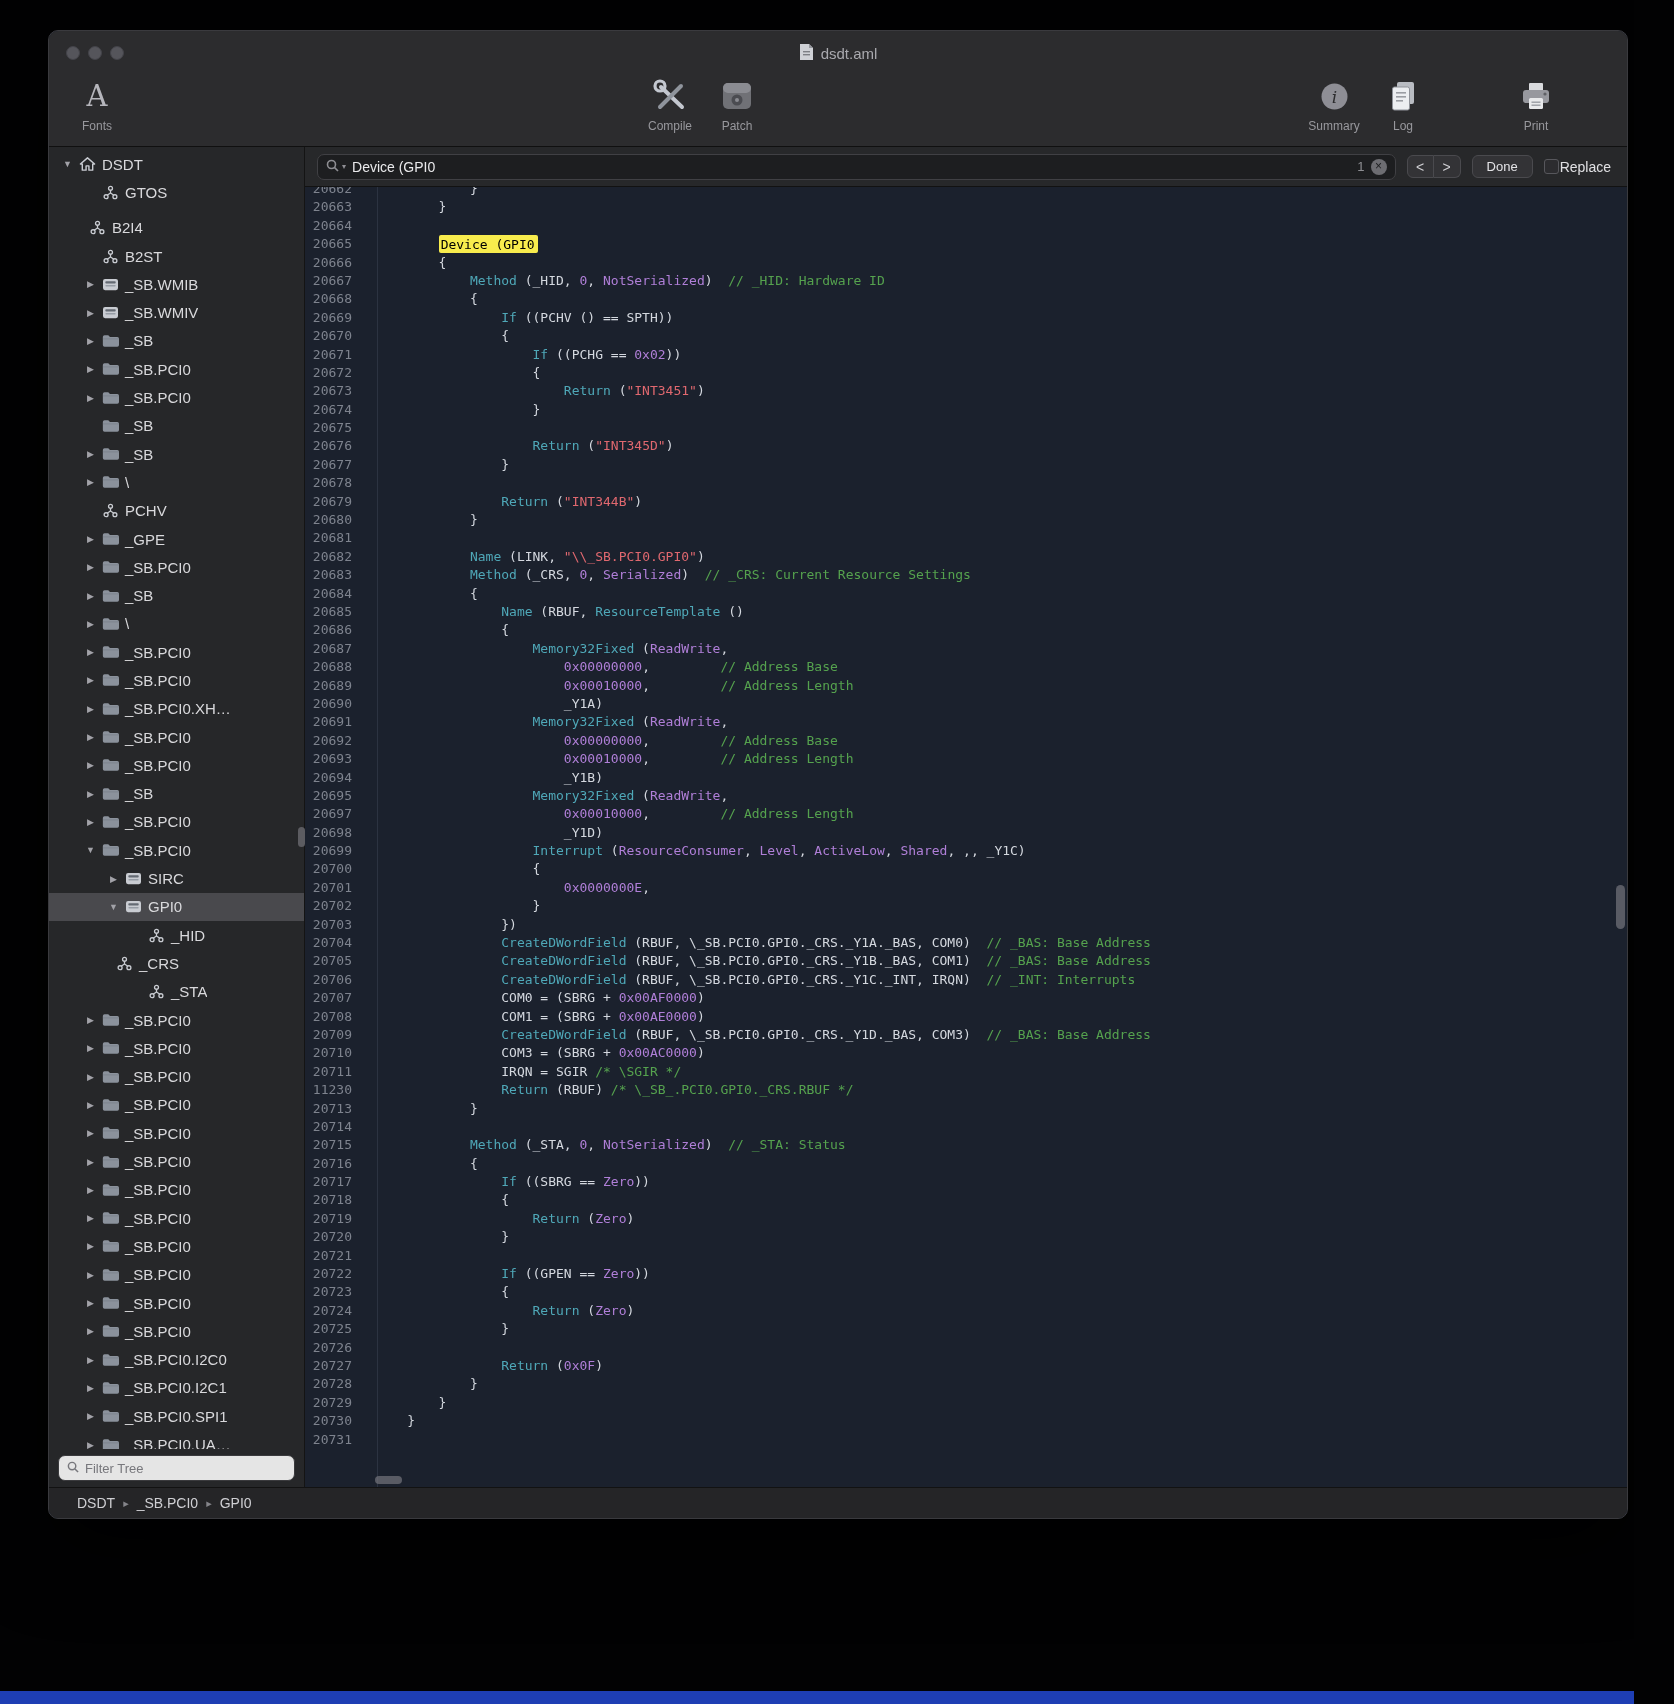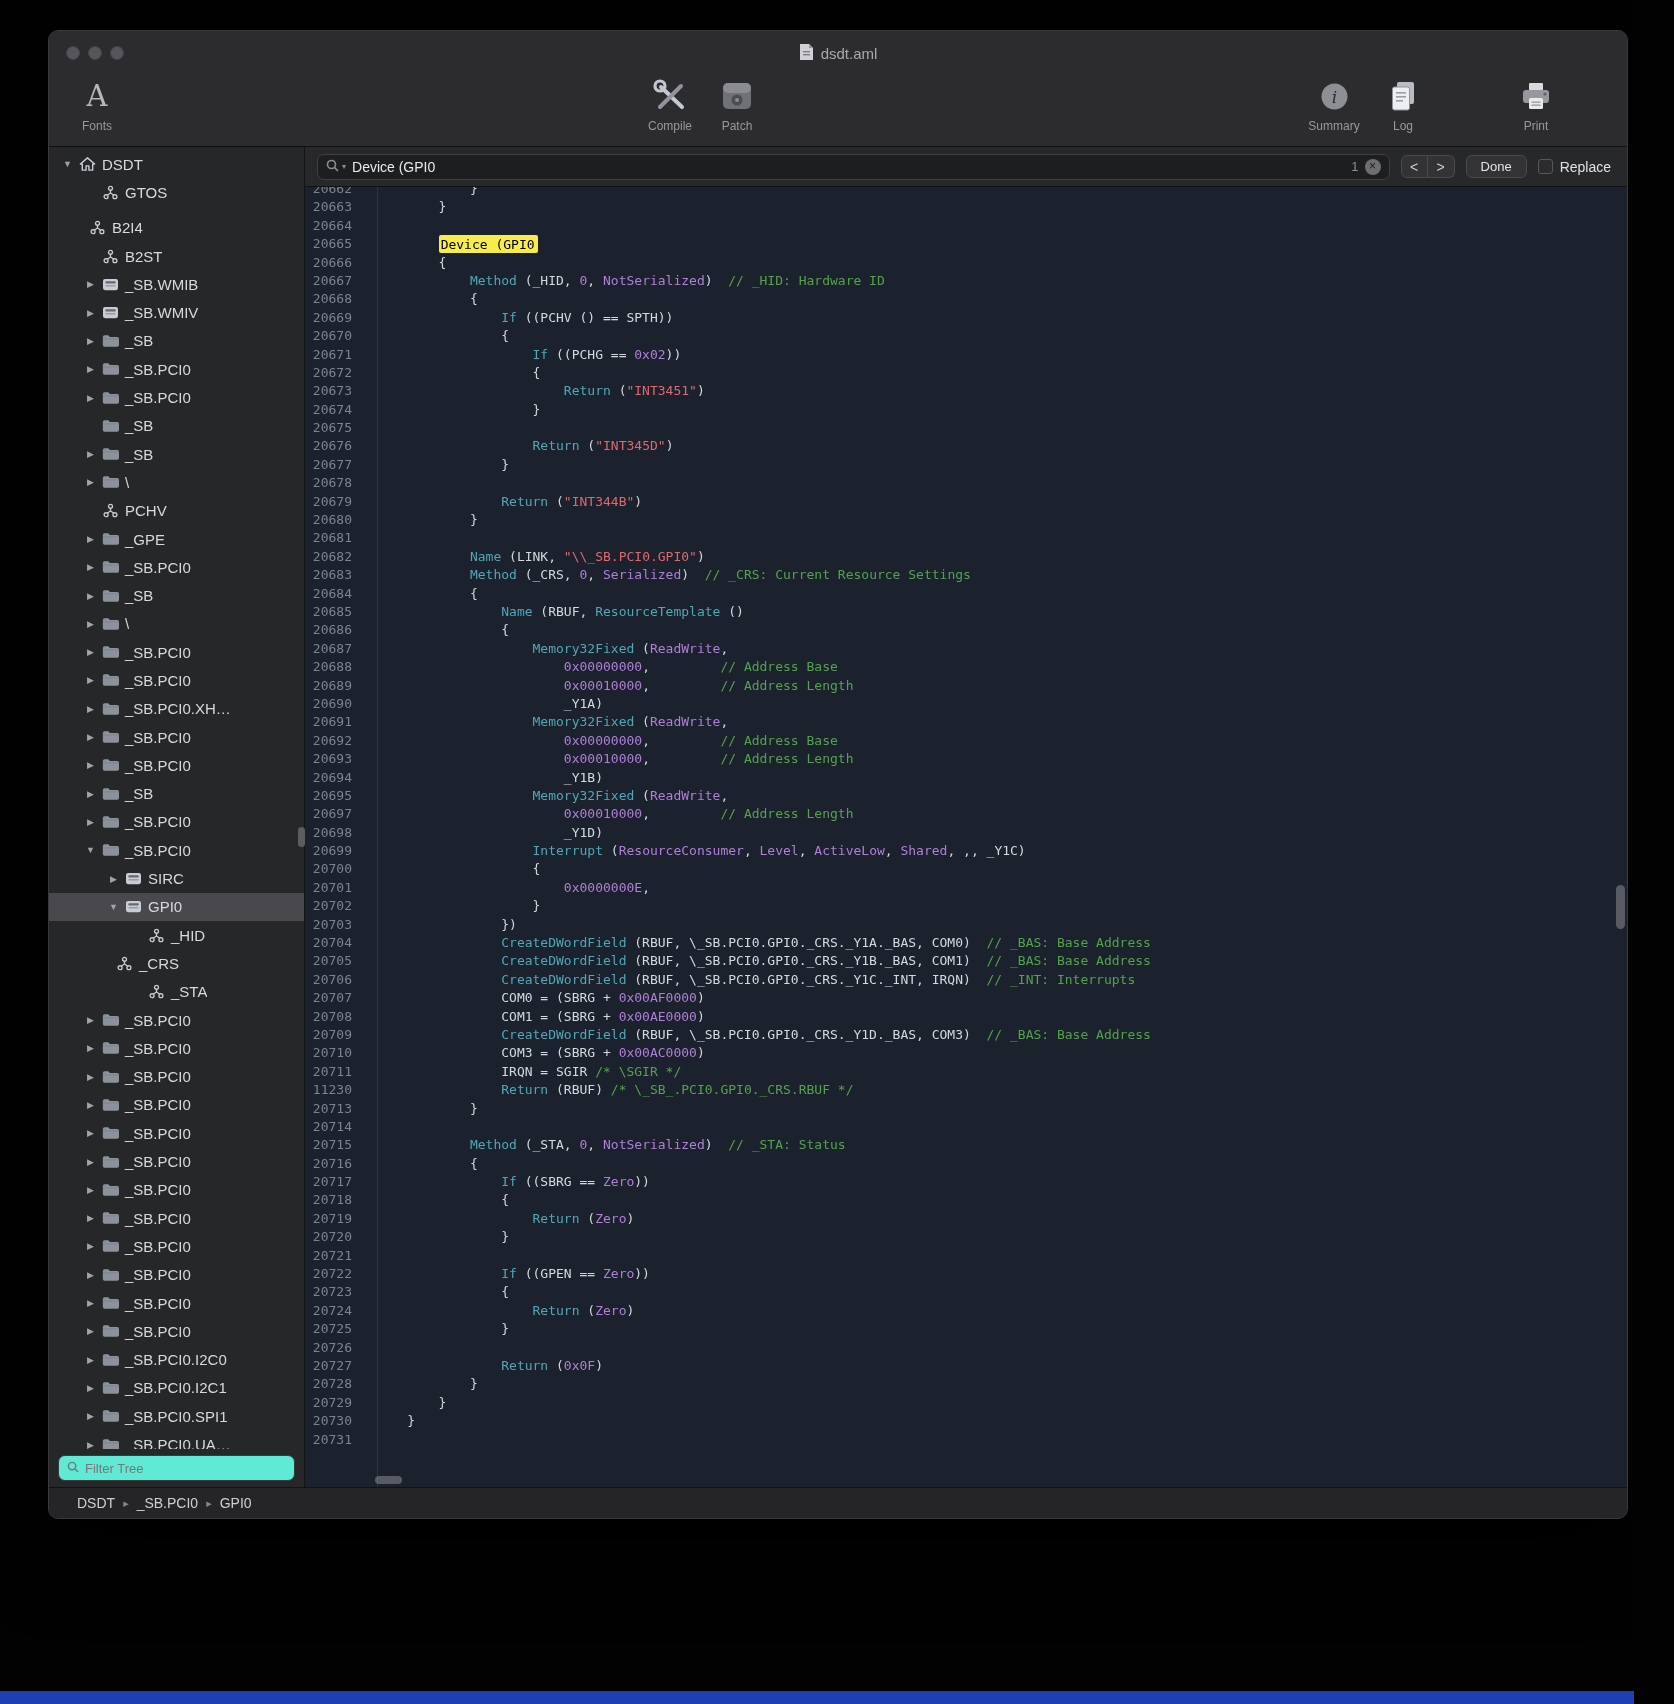--- a/index.html
+++ b/index.html
@@ -28,42 +28,42 @@
   
   .main { flex:1; display:flex; min-height:0; position:relative; }
   .sidebar { width:256px; background:#262729; border-right:1px solid #141414; display:flex; flex-direction:column; flex:none; }
   .tree { flex:1; overflow:hidden; padding-top:3px; }
   .tree-row { height:28.3px; display:flex; align-items:center; font-size:15px; color:#d9d9dc; white-space:nowrap; }
   .tree-row.selected { background:#49494d; }
   .arrow { width:17px; text-align:center; font-size:9px; color:#a2a2a8; flex:none; }
   .t-icon { width:23px; display:flex; justify-content:center; align-items:center; flex:none; }
   .t-label { padding-left:3px; overflow:hidden; text-overflow:ellipsis; }
   .filter { height:38px; flex:none; display:flex; align-items:center; padding:0 9px; }
-  .filter-field { flex:1; height:26px; background:#5eead4; border:1px solid #3a3a3d; border-radius:7px;
+  .filter-field { flex:1; height:26px; background:#e5e5e5; border:1px solid #3a3a3d; border-radius:7px;
                   display:flex; align-items:center; padding:0 8px; gap:6px; color:#77777c; font-size:13px; }
   .split-dot { position:absolute; left:249px; top:680px; width:7px; height:20px; border-radius:4px; background:#5c5c61; z-index:6; }
 
   
   .editor { flex:1; display:flex; flex-direction:column; min-width:0; }
   .searchbar { height:40px; flex:none; background:#27282a; border-bottom:1px solid #121212;
                display:flex; align-items:center; padding:0 12px; gap:11px; }
   .search-field { flex:1; height:26px; background:#1d1e20; border:1px solid #404044; border-radius:7px;
                   display:flex; align-items:center; padding:0 8px; gap:6px; color:#e9e9eb; font-size:14px; }
   .search-chev { font-size:8px; color:#8e8e93; margin-left:-3px; }
   .search-count { margin-left:auto; color:#8e8e93; font-size:13px; }
   .clear-btn { width:16px; height:16px; border-radius:50%; background:#6d6d72; color:#1d1e20; font-size:12px;
                line-height:15px; text-align:center; flex:none; cursor:default; }
   .navgrp { display:flex; flex:none; }
   .nav-btn { width:27px; height:23px; background:#333336; border:1px solid #4a4a4e; color:#cfcfd3;
              font-size:14px; display:flex; align-items:center; justify-content:center; }
   .nav-btn.prev { border-radius:6px 0 0 6px; }
   .nav-btn.next { border-radius:0 6px 6px 0; border-left:none; }
   .done-btn { height:23px; padding:0 14px; background:#333336; border:1px solid #4a4a4e; border-radius:6px;
               color:#e3e3e6; font-size:13px; display:flex; align-items:center; flex:none; }
-  .replace-grp { display:flex; align-items:center; gap:7px; flex:none; padding-right:4px; }
+  .replace-grp { display:flex; align-items:center; gap:1px; flex:none; padding-right:4px; }
   .checkbox { width:15px; height:15px; border-radius:3px; background:#2c2c2f; border:1px solid #57575c; }
   .replace-label { font-size:14px; color:#e0e0e3; }
 
   .code-wrap { flex:1; position:relative; overflow:hidden; background:#1b212d; }
   .gutline { position:absolute; left:72px; top:0; bottom:0; width:1px; background:#2c3341; }
   .code-lines { margin-top:-7px; }
   .code-line { white-space:pre; font-family:"DejaVu Sans Mono","Liberation Mono",monospace; font-size:13px;
                height:18.4px; line-height:18.4px; }
   .gut { display:inline-block; width:60px; padding-right:13px; text-align:right; color:#7e838e; }
   .src { margin-left:11px; }

